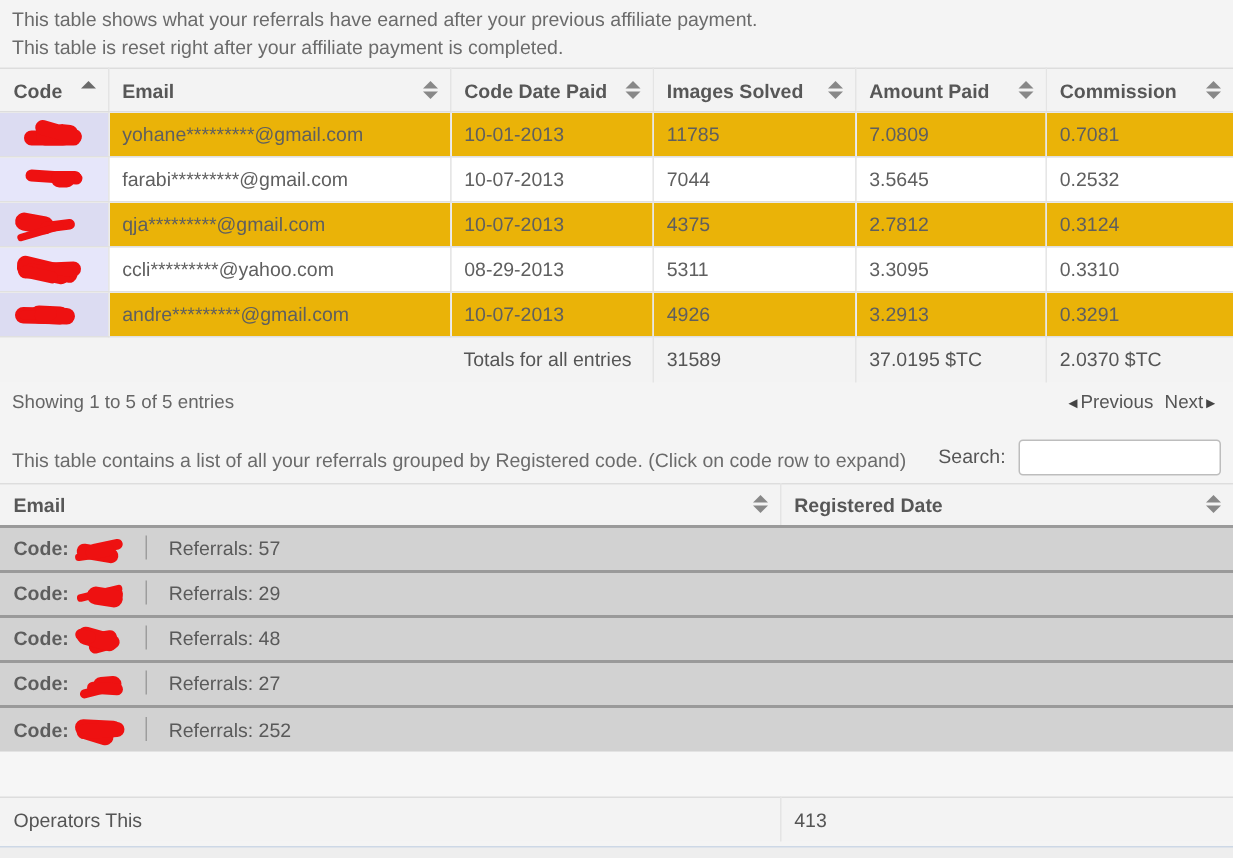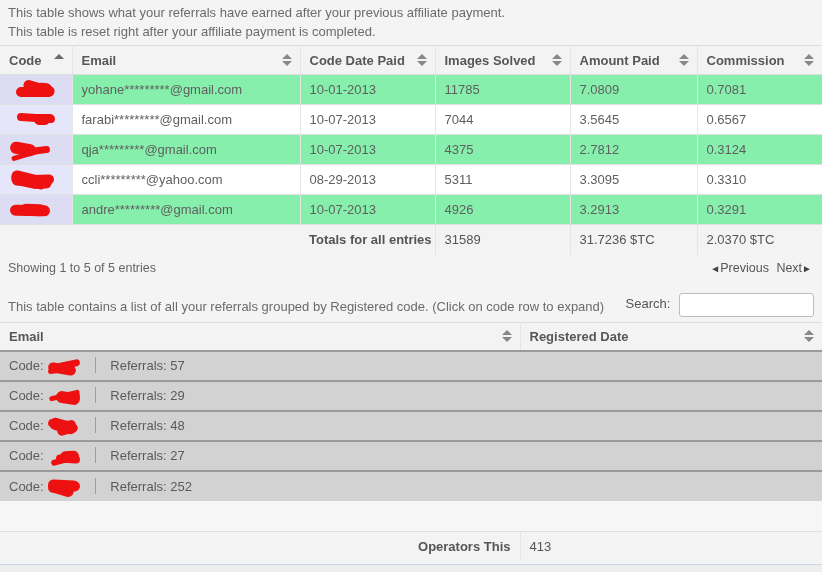--- a/index.html
+++ b/index.html
@@ -83,21 +83,21 @@
     border-bottom: 1px solid #e0e0e0;
     border-right: 1px solid #e6e6e6;
     height: 30px;
     padding: 0 9px;
     font-size: 13px;
     color: #5f5f5f;
     white-space: nowrap;
     overflow: hidden;
   }
   .dt tbody td:last-child { border-right: none; }
-  .dt tbody tr.odd  td { background: #86efac; }
+  .dt tbody tr.odd  td { background: #eab308; }
   .dt tbody tr.even td { background: #ffffff; }
 
   
   .dt tbody tr.odd  td.codecell { background: #dcdcf2; }
   .dt tbody tr.even td.codecell { background: #e6e6fa; }
 
   
   .redact {
     display: inline-block;
     position: relative;
@@ -114,21 +114,21 @@
   .dt tfoot td {
     background: #f3f3f3;
     border-top: 1px solid #ddd;
     border-right: 1px solid #e4e4e4;
     height: 30px;
     padding: 0 9px;
     font-size: 13px;
     color: #555;
     white-space: nowrap;
   }
-  .dt tfoot td.lbl { font-weight: bold; text-align: right; }
+  .dt tfoot td.lbl { font-weight: normal; }
   .dt tfoot td.blank { border-right: none; background: #f3f3f3; }
   .dt tfoot td:last-child { border-right: none; }
 
   
   .infobar {
     height: 26px;
     position: relative;
     padding: 4px 8px 0 8px;
     font-size: 12.5px;
     color: #666;
@@ -185,21 +185,21 @@
     background: #d2d2d2 !important;
     border-top: 2px solid #9a9a9a;
     border-bottom: none !important;
     border-right: none !important;
     height: 31px;
     padding: 0 9px;
     color: #555;
     font-size: 13px;
     cursor: pointer;
   }
-  .grouprow .gcode { color: #5d5d5d; }
+  .grouprow .gcode { color: #5d5d5d; font-weight: bold; }
   .gsep {
     display: inline-block;
     width: 1px;
     height: 16px;
     background: #9d9d9d;
     margin: 0 14px -3px 14px;
   }
   .grouprow .grefs { color: #5a5a5a; text-align: center; }
 
   .pad-td { background: #f6f6f6; height: 10px; border: none !important; }
@@ -283,21 +283,21 @@
         <td>11785</td>
         <td>7.0809</td>
         <td>0.7081</td>
       </tr>
       <tr class="even">
         <td class="codecell"><span class="redact" style="width: 46px;"><span style="width: 37.5932px; height: 7.60181px; left: 7.8986px; top: 1.28026px; transform: rotate(3.6deg);"></span><span style="width: 20.3276px; height: 7.84183px; left: 25.4484px; top: 1.18952px; transform: rotate(-0.6deg);"></span><span style="width: 15.3125px; height: 11.1667px; left: 25.4791px; top: 1.72039px; transform: rotate(0deg);"></span></span></td>
         <td>farabi*********@gmail.com</td>
         <td>10-07-2013</td>
         <td>7044</td>
         <td>3.5645</td>
-        <td>0.6567</td>
+        <td>0.2532</td>
       </tr>
       <tr class="odd">
         <td class="codecell"><span class="redact" style="width: 46px;"><span style="width: 26.0246px; height: 11.8704px; left: 1.48248px; top: 0.551901px; transform: rotate(10.2deg);"></span><span style="width: 22.9926px; height: 6.98945px; left: 18.4547px; top: 4.87044px; transform: rotate(-6.8deg);"></span><span style="width: 32.1182px; height: 5.10145px; left: 2.43066px; top: 9.51685px; transform: rotate(-16.4deg);"></span></span></td>
         <td>qja*********@gmail.com</td>
         <td>10-07-2013</td>
         <td>4375</td>
         <td>2.7812</td>
         <td>0.3124</td>
       </tr>
       <tr class="even">
@@ -315,21 +315,21 @@
         <td>4926</td>
         <td>3.2913</td>
         <td>0.3291</td>
       </tr>
     </tbody>
   <tfoot>
     <tr>
       <td class="blank" colspan="2"></td>
       <td class="lbl">Totals for all entries</td>
       <td>31589</td>
-      <td>31.7236 $TC</td>
+      <td>37.0195 $TC</td>
       <td>2.0370 $TC</td>
     </tr>
   </tfoot>
 </table>
 
 <div class="infobar">
   <div class="info">Showing 1 to 5 of 5 entries</div>
   <div class="pager">
     <a><span class="arrow">◄</span><span>Previous</span></a>
     <a><span>Next</span><span class="arrow">►</span></a>

